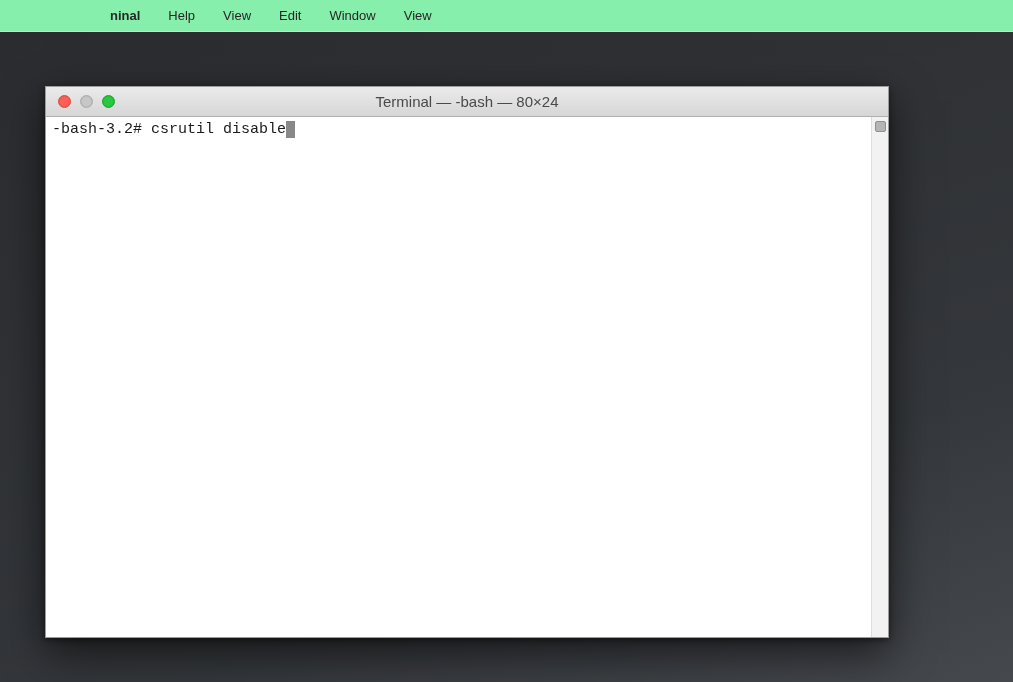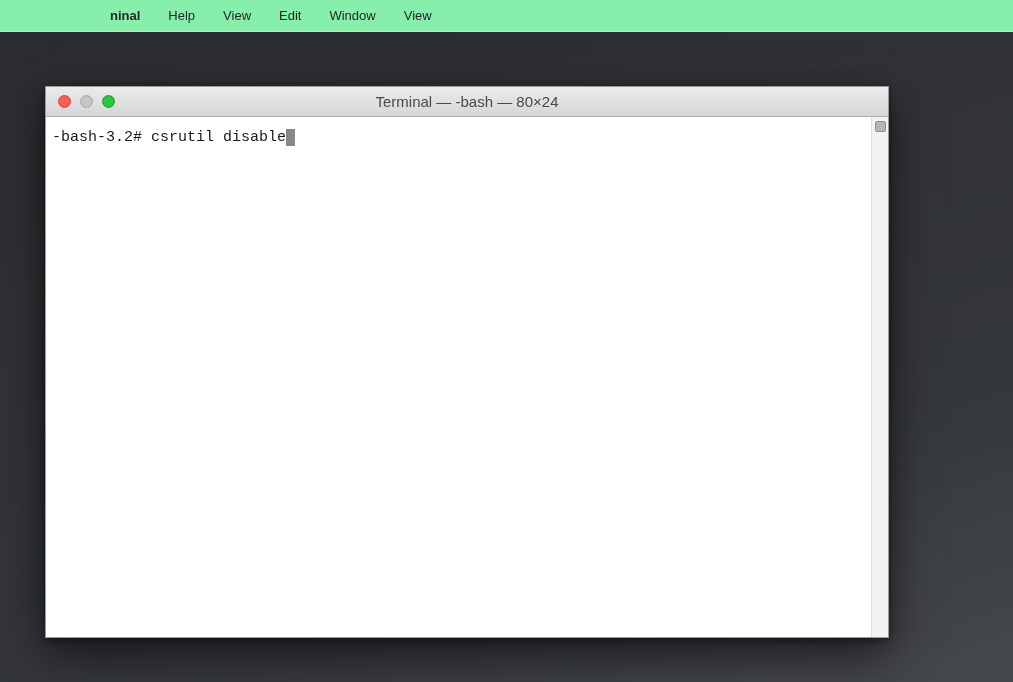--- a/index.html
+++ b/index.html
@@ -105,21 +105,21 @@
     pointer-events: none;
   }
 
   .term-body {
     flex: 1;
     display: flex;
     background: #fff;
   }
   .term-content {
     flex: 1;
-    padding: 12px 6px;
+    padding: 4px 6px;
     font-family: "Menlo", "Courier New", monospace;
     font-size: 15px;
     color: #1a1a1a;
     white-space: pre;
     line-height: 1.25;
   }
   .prompt-line { display: inline; }
   .cursor {
     display: inline-block;
     width: 9px;

